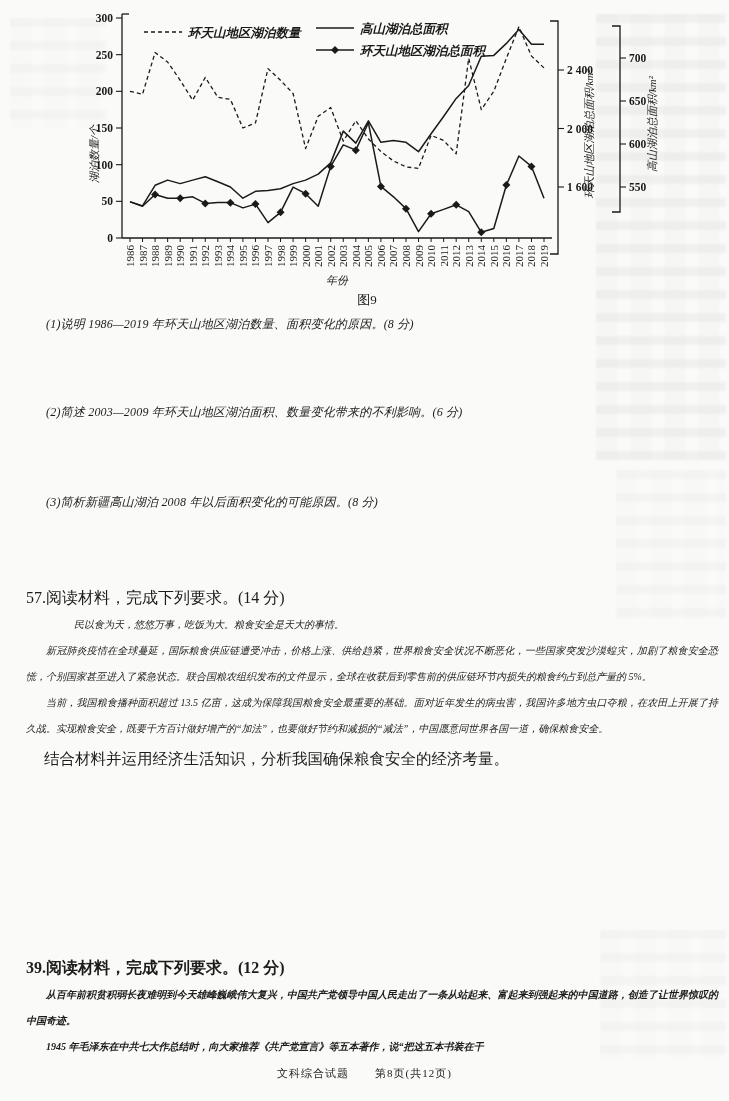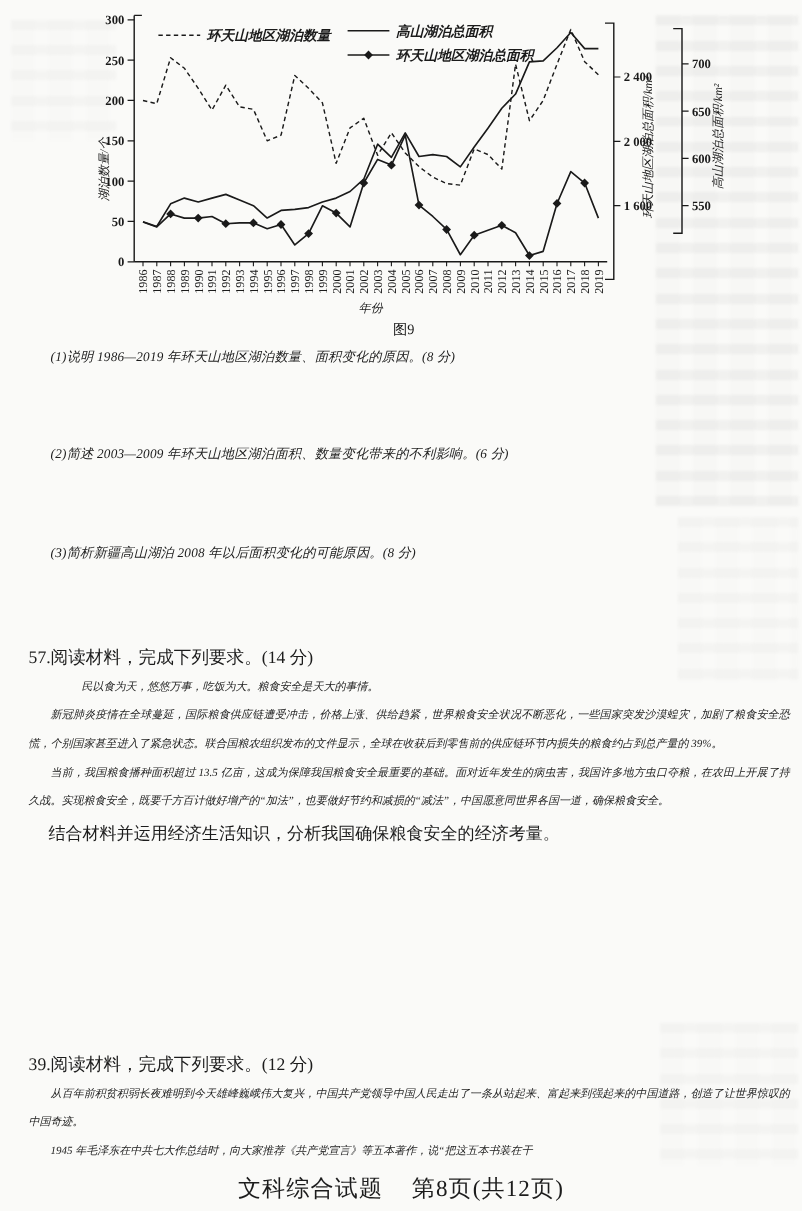--- a/index.html
+++ b/index.html
@@ -20,21 +20,21 @@
   .caption{font-size:13px;}
   
   .qline{font-size:12px;letter-spacing:0.2px;white-space:nowrap;font-style:italic;}
   .block{width:692px;}
   .bhead{font-size:16px;margin:0 0 3px 0;}
   .kai{font-style:italic;}
   .mat{font-size:10px;line-height:26px;text-align:justify;margin:0;}
   .ind{text-indent:2em;}
   .lead{margin-left:28px;text-indent:2em;}
   .task{font-size:15.5px;line-height:26px;margin:4px 0 0 18px;}
-  .footer{left:0;top:1066px;width:729px;text-align:center;font-size:21px;letter-spacing:1px;}
+  .footer{left:0;top:1066px;width:729px;text-align:center;font-size:11px;letter-spacing:1px;}
   .footer .gap{display:inline-block;width:26px;}
   
   .bleed{
     background:
       repeating-linear-gradient(180deg, rgba(110,110,110,0.12) 0 9px, rgba(0,0,0,0) 9px 23px),
       repeating-linear-gradient(90deg, rgba(130,130,130,0.05) 0 22px, rgba(0,0,0,0) 22px 34px);
     filter:blur(1.3px);
     opacity:.55;
   }
   .bleed.light{opacity:.32;}
@@ -184,26 +184,26 @@
     </svg>
 </div>
 
 <div class="abs qline" style="left:46px;top:316px;">(1)说明 1986—2019 年环天山地区湖泊数量、面积变化的原因。(8 分)</div>
 <div class="abs qline" style="left:46px;top:404px;text-align:right;">(2)简述 2003—2009 年环天山地区湖泊面积、数量变化带来的不利影响。(6 分)</div>
 <div class="abs qline" style="left:46px;top:494px;">(3)简析新疆高山湖泊 2008 年以后面积变化的可能原因。(8 分)</div>
 
 <div class="abs block" style="left:26px;top:588px;">
   <div class="bhead">57.阅读材料，完成下列要求。(14 分)</div>
   <p class="mat kai lead">民以食为天，悠悠万事，吃饭为大。粮食安全是天大的事情。</p>
-  <p class="mat kai ind">新冠肺炎疫情在全球蔓延，国际粮食供应链遭受冲击，价格上涨、供给趋紧，世界粮食安全状况不断恶化，一些国家突发沙漠蝗灾，加剧了粮食安全恐慌，个别国家甚至进入了紧急状态。联合国粮农组织发布的文件显示，全球在收获后到零售前的供应链环节内损失的粮食约占到总产量的 39%。</p>
+  <p class="mat kai ind">新冠肺炎疫情在全球蔓延，国际粮食供应链遭受冲击，价格上涨、供给趋紧，世界粮食安全状况不断恶化，一些国家突发沙漠蝗灾，加剧了粮食安全恐慌，个别国家甚至进入了紧急状态。联合国粮农组织发布的文件显示，全球在收获后到零售前的供应链环节内损失的粮食约占到总产量的 5%。</p>
   <p class="mat kai ind">当前，我国粮食播种面积超过 13.5 亿亩，这成为保障我国粮食安全最重要的基础。面对近年发生的病虫害，我国许多地方虫口夺粮，在农田上开展了持久战。实现粮食安全，既要千方百计做好增产的“加法”，也要做好节约和减损的“减法”，中国愿意同世界各国一道，确保粮食安全。</p>
   <p class="task">结合材料并运用经济生活知识，分析我国确保粮食安全的经济考量。</p>
 </div>
 
-<div class="abs block" style="left:26px;top:958px;">
+<div class="abs block" style="left:26px;top:958px;font-weight:bold;">
   <div class="bhead">39.阅读材料，完成下列要求。(12 分)</div>
   <p class="mat kai ind">从百年前积贫积弱长夜难明到今天雄峰巍峨伟大复兴，中国共产党领导中国人民走出了一条从站起来、富起来到强起来的中国道路，创造了让世界惊叹的中国奇迹。</p>
   <p class="mat kai ind">1945 年毛泽东在中共七大作总结时，向大家推荐《共产党宣言》等五本著作，说“把这五本书装在干</p>
 </div>
 
 <div class="abs footer">
   <span>文科综合试题</span><span class="gap"></span><span>第8页(共12页)</span>
 </div>
 
 </body></html>

